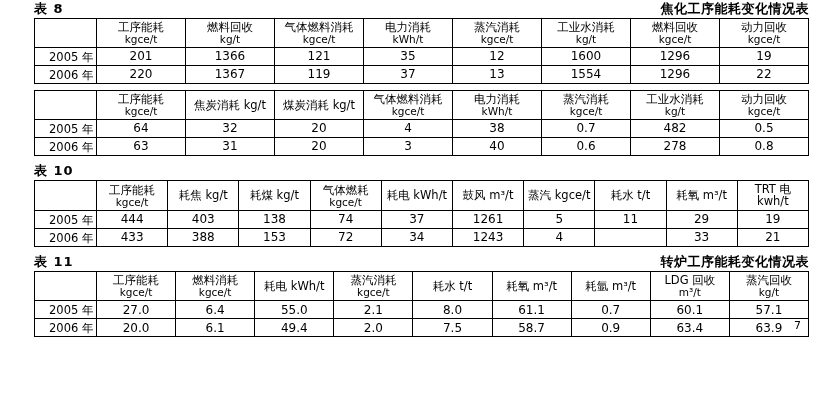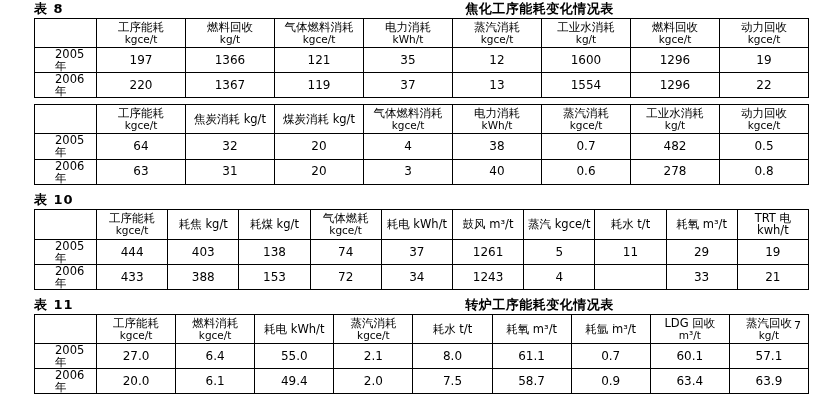--- a/index.html
+++ b/index.html
@@ -37,21 +37,21 @@
   }
   .cap-label {
     width: 96px;
     flex: 0 0 96px;
     font-size: 13px;
     font-weight: bold;
     letter-spacing: 1px;
   }
   .cap-title {
     flex: 1 1 auto;
-    text-align: center;
+    text-align: right;
     padding-left: 140px;
     font-size: 13px;
     font-weight: bold;
     letter-spacing: 0.5px;
   }
   table.data {
     border-collapse: collapse;
     width: 100%;
     table-layout: fixed;
     font-size: 11px;
@@ -74,21 +74,21 @@
     font-size: 10.5px;
     margin-top: 1px;
   }
   table.data tbody td {
     height: 17px;
     font-size: 12px;
   }
   table.data tbody td.rowhead {
     font-size: 11.5px;
     text-align: left;
-    padding-left: 20px;
+    padding-left: 14px;
   }
   .first-col {
     width: 62px;
   }
   .pagenum {
     position: absolute;
     right: 26px;
     bottom: 1px;
     font-size: 11px;
   }
@@ -131,21 +131,21 @@
           <td><span>电力消耗</span><span class="u">kWh/t</span></td>
           <td><span>蒸汽消耗</span><span class="u">kgce/t</span></td>
           <td><span>工业水消耗</span><span class="u">kg/t</span></td>
           <td><span>燃料回收</span><span class="u">kgce/t</span></td>
           <td><span>动力回收</span><span class="u">kgce/t</span></td>
         </tr>
       </thead>
       <tbody>
         <tr>
           <td class="rowhead">2005 年</td>
-          <td>197</td>
+          <td>201</td>
           <td>1366</td>
           <td>121</td>
           <td>35</td>
           <td>12</td>
           <td>1600</td>
           <td>1296</td>
           <td>19</td>
         </tr>
         <tr>
           <td class="rowhead">2006 年</td>

